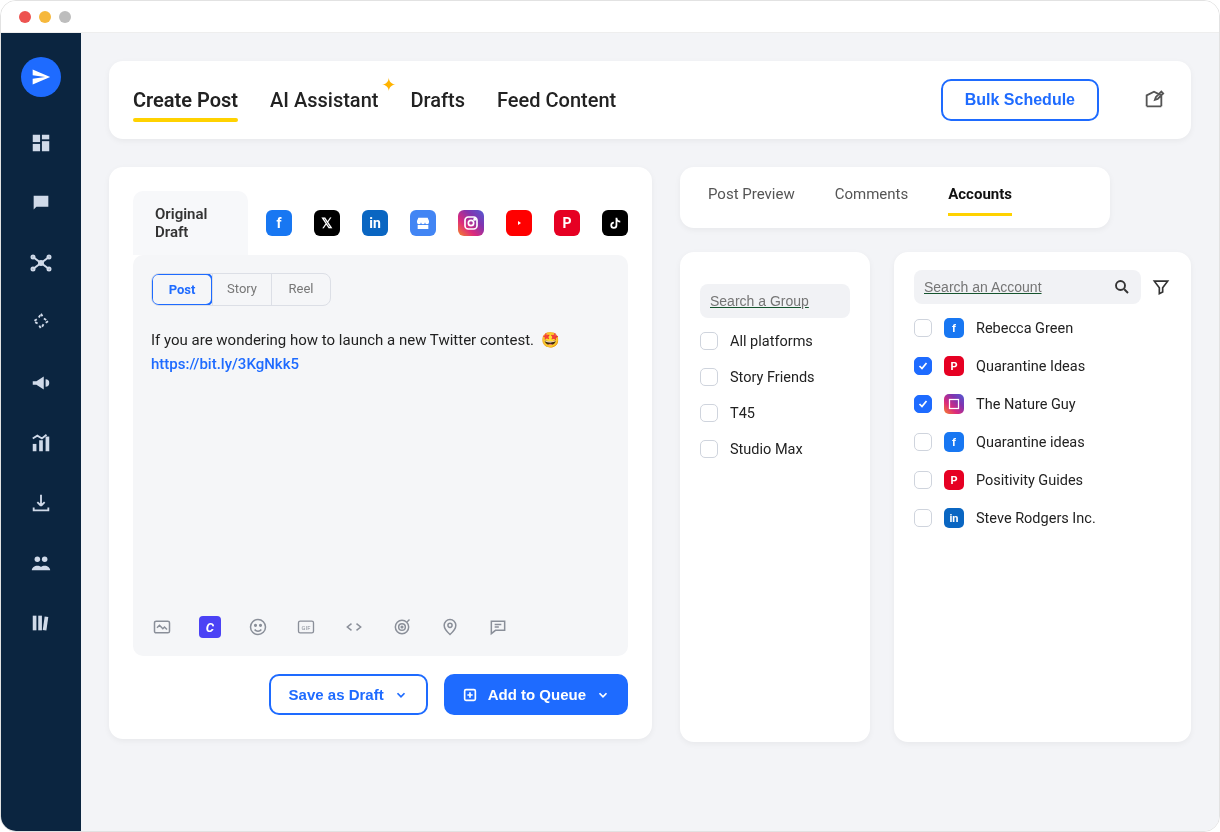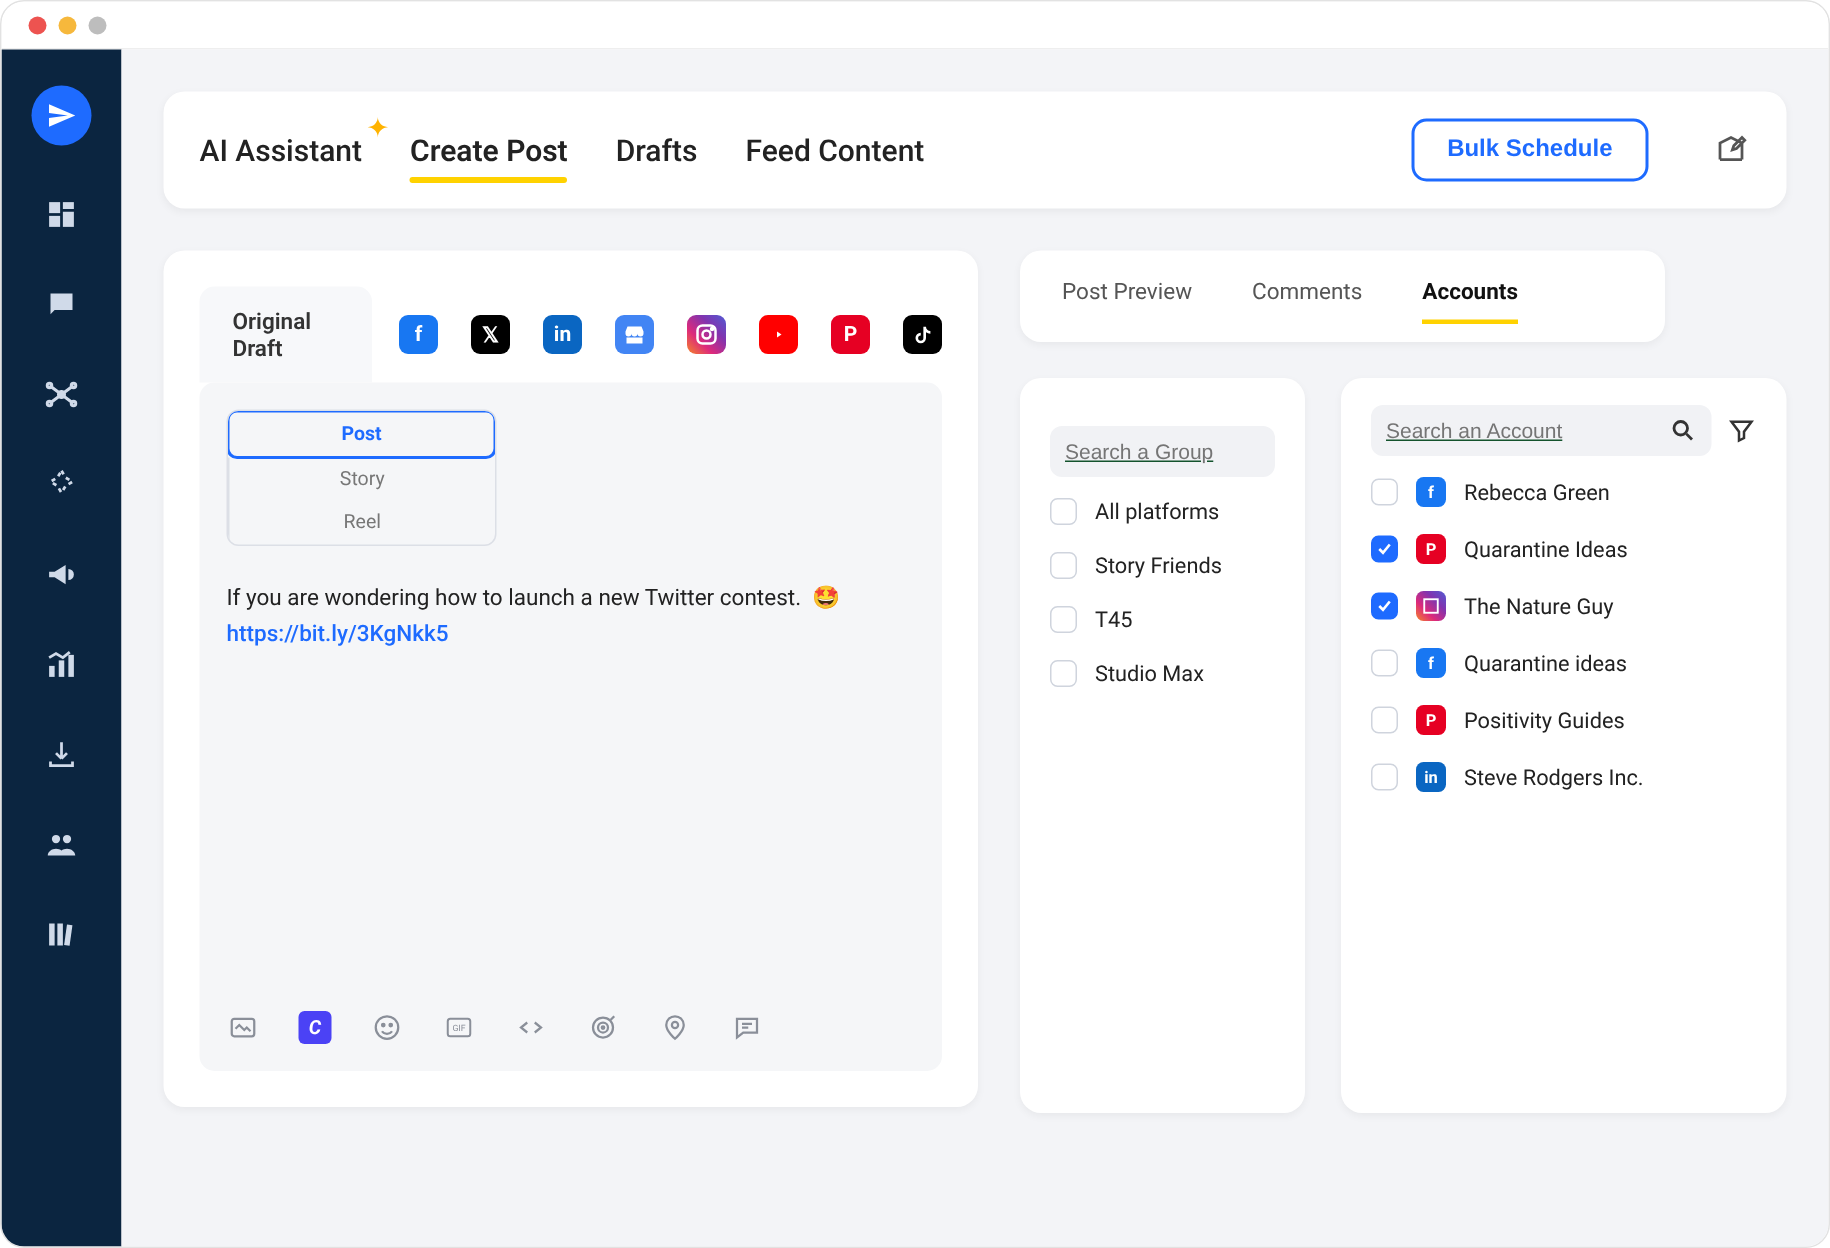--- a/index.html
+++ b/index.html
@@ -23,21 +23,21 @@
 .row2 { display:flex; gap:28px; margin-top:28px; align-items:flex-start;}
 .editor-card { background:#fff; border-radius:14px; box-shadow:0 2px 6px rgba(0,0,0,0.05); padding:24px; width:610px;}
 .draft-tab-row { display:flex; align-items:center; gap:18px; }
 .draft-tab { background:#f7f8fa; border-radius:10px 10px 0 0; padding:14px 22px; font-weight:600; font-size:15px; color:#333;}
 .platform-icons { display:flex; gap:22px; }
 .picon { width:26px; height:26px; border-radius:6px; display:flex; align-items:center; justify-content:center; font-size:14px; font-weight:700; color:#fff;}
 .picon.fb{background:#1877f2;} .picon.x{background:#000;} .picon.li{background:#0a66c2;} .picon.gb{background:#4285f4;}
 .picon.ig{background:linear-gradient(45deg,#f58529,#dd2a7b,#8134af,#515bd4);}
 .picon.yt{background:#ff0000;} .picon.pt{background:#e60023;} .picon.tt{background:#000;}
 .editor-body { background:#f5f6f8; border-radius:10px; margin-top:0; padding:18px;}
-.type-tabs { display:flex; border:1px solid #dcdfe6; border-radius:8px; overflow:hidden; width:180px;flex-direction:column;}
+.type-tabs { display:flex; border:1px solid #dcdfe6; border-radius:8px; overflow:hidden; width:180px;}
 .type-tab { flex:1; text-align:center; padding:7px 0; font-size:13px; color:#777; cursor:pointer;}
 .type-tab + .type-tab { border-left:1px solid #dcdfe6;}
 .type-tab.active { border:2px solid #1e6bff; color:#1e6bff; font-weight:700; border-radius:7px; margin:-1px;}
 .compose-text { margin-top:22px; font-size:15px; color:#222; line-height:1.6;}
 .compose-text a { color:#1e6bff; text-decoration:none; font-weight:500;}
 .editor-toolbar { display:flex; gap:26px; margin-top:240px; color:#8a8f99;}
 .tool-icon { width:22px; height:22px; display:flex; align-items:center; justify-content:center; cursor:pointer;}
 .tool-icon.canva{ background:#4b42f5; color:#fff; border-radius:4px; width:22px; height:22px; font-size:13px; font-style:italic; font-weight:700;}
 .action-row { display:flex; gap:16px; justify-content:flex-end; margin-top:18px;}
 .btn-outline { border:2px solid #1e6bff; color:#1e6bff; background:#fff; padding:10px 18px; border-radius:10px; font-weight:700; font-size:15px; display:flex; align-items:center; gap:10px; cursor:pointer;}
@@ -140,25 +140,25 @@
             <rect x="3" y="4" width="4" height="16"></rect>
             <rect x="9" y="4" width="4" height="16"></rect>
             <rect x="15" y="5" width="4" height="15" transform="rotate(8 17 12)"></rect>
           </svg>
         </div>
     </div>
 
     <div class="content">
 
       <div class="topcard">
+        <div class="tab active-underline">Create Post</div>
         <div class="tab inactive" style="position:relative;">
           <span>AI Assistant</span>
           <span class="sparkle">✦</span>
         </div>
-        <div class="tab active-underline">Create Post</div>
         <div class="tab inactive">Drafts</div>
         <div class="tab inactive">Feed Content</div>
         <button class="bulk-btn">Bulk Schedule</button>
         <div class="compose-icon">
           <svg width="22" height="22" viewBox="0 0 24 24" fill="none" stroke="currentColor" stroke-width="2">
               <path d="M4 20h16M4 20V8l8-4 8 4v12M14 10l6-6 2 2-6 6-3 1 1-3z"></path>
             </svg>
         </div>
       </div>
 
@@ -248,20 +248,38 @@
                     <circle cx="12" cy="10" r="2.5"></circle>
                   </svg>
                 </div>
               <div class="tool-icon">
                   <svg width="20" height="20" viewBox="0 0 24 24" fill="none" stroke="currentColor" stroke-width="1.8">
                     <path d="M4 5h16v11H9l-5 4V5z"></path>
                     <path d="M8 9h8M8 12h5"></path>
                   </svg>
                 </div>
             </div>
+          </div>
+          <div class="action-row">
+            <button class="btn-outline">
+              <span>Save as Draft</span>
+              <svg width="14" height="14" viewBox="0 0 24 24" fill="none" stroke="currentColor" stroke-width="3">
+                  <path d="M6 9l6 6 6-6"></path>
+                </svg>
+            </button>
+            <button class="btn-primary">
+              <svg width="16" height="16" viewBox="0 0 24 24" fill="none" stroke="currentColor" stroke-width="2.5">
+                  <rect x="4" y="4" width="16" height="16" rx="2"></rect>
+                  <path d="M12 8v8M8 12h8"></path>
+                </svg>
+              <span>Add to Queue</span>
+              <svg width="14" height="14" viewBox="0 0 24 24" fill="none" stroke="currentColor" stroke-width="3">
+                  <path d="M6 9l6 6 6-6"></path>
+                </svg>
+            </button>
           </div>
         </div>
 
         <div class="two-panels" style="flex:1;">
           <div class="panel panel-wide" style="margin-bottom:24px; padding-bottom:12px;">
             <div class="panel-tabs">
               <div class="panel-tab">Post Preview</div>
               <div class="panel-tab">Comments</div>
               <div class="panel-tab active">Accounts</div>
             </div>

